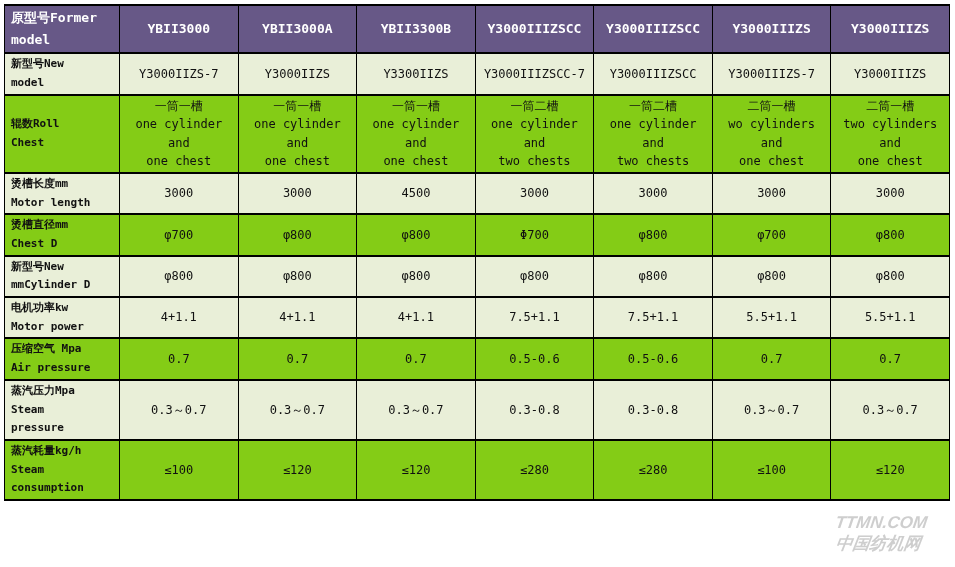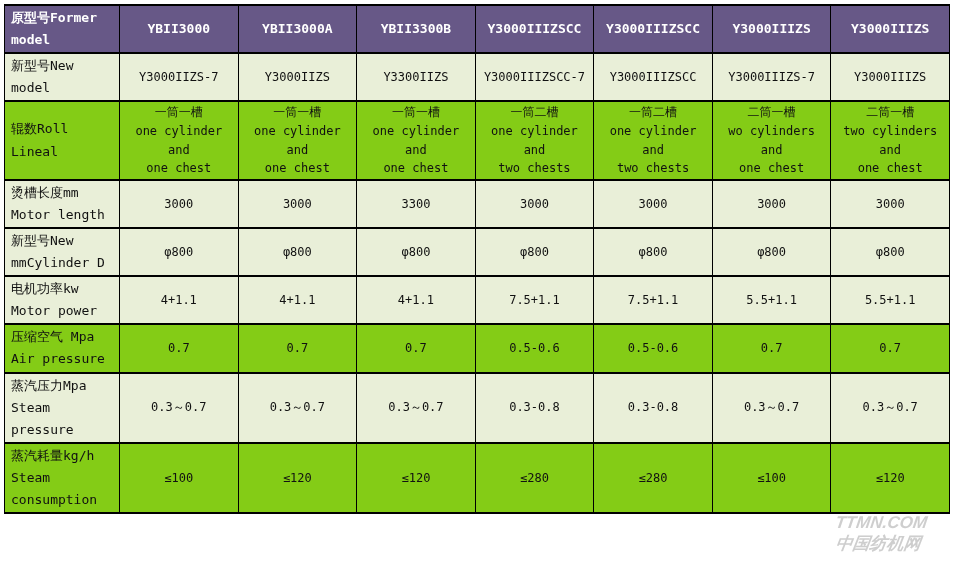--- a/index.html
+++ b/index.html
@@ -18,21 +18,21 @@
     text-align:center;vertical-align:middle;
     font-size:12px;color:#111111;
     white-space:pre-line;line-height:1.55;
     padding:1px 2px;overflow:hidden;
     font-family:"DejaVu Sans Mono","Liberation Mono", monospace, sans-serif;
   }
   tr.header-row th{
     background:#675887;color:#ffffff;font-weight:bold;font-size:13px;
   }
   td.label-cell, th.label-cell{
-    text-align:left;font-weight:normal;font-size:13px;padding-left:6px;line-height:1.7;
+    text-align:left;font-weight:bold;font-size:11px;padding-left:6px;line-height:1.7;
   }
   tr.row-green td{background:#e9efd8;}
   tr.row-white td{background:#84cc16;}
   .watermark{
     position:absolute;left:834px;top:512px;z-index:5;
     color:#b5b5b5;opacity:0.65;font-weight:bold;font-style:italic;
     font-size:17px;line-height:1.25;text-align:center;
     transform:skewX(-8deg);pointer-events:none;white-space:nowrap;
     font-family:"Liberation Sans", sans-serif;
   }
@@ -69,21 +69,21 @@
         <td>Y3000IIZS-7</td>
         <td>Y3000IIZS</td>
         <td>Y3300IIZS</td>
         <td>Y3000IIIZSCC-7</td>
         <td>Y3000IIIZSCC</td>
         <td>Y3000IIIZS-7</td>
         <td>Y3000IIIZS</td>
       </tr>
       <tr class="row-white" style="height: 57px;">
         <td class="label-cell">辊数Roll
-Lineal</td>
+Chest</td>
         <td>一筒一槽
 one cylinder and
 one chest</td>
         <td>一筒一槽
 one cylinder and
 one chest</td>
         <td>一筒一槽
 one cylinder and
 one chest</td>
         <td>一筒二槽
@@ -97,25 +97,36 @@
 one chest</td>
         <td>二筒一槽
 two cylinders and
 one chest</td>
       </tr>
       <tr class="row-green" style="height: 36px;">
         <td class="label-cell">烫槽长度mm
 Motor length</td>
         <td>3000</td>
         <td>3000</td>
-        <td>3300</td>
+        <td>4500</td>
         <td>3000</td>
         <td>3000</td>
         <td>3000</td>
         <td>3000</td>
+      </tr>
+      <tr class="row-white" style="height: 37px;">
+        <td class="label-cell">烫槽直径mm
+Chest D</td>
+        <td>φ700</td>
+        <td>φ800</td>
+        <td>φ800</td>
+        <td>Φ700</td>
+        <td>φ800</td>
+        <td>φ700</td>
+        <td>φ800</td>
       </tr>
       <tr class="row-green" style="height: 37px;">
         <td class="label-cell">新型号New
 mmCylinder D</td>
         <td>φ800</td>
         <td>φ800</td>
         <td>φ800</td>
         <td>φ800</td>
         <td>φ800</td>
         <td>φ800</td>

